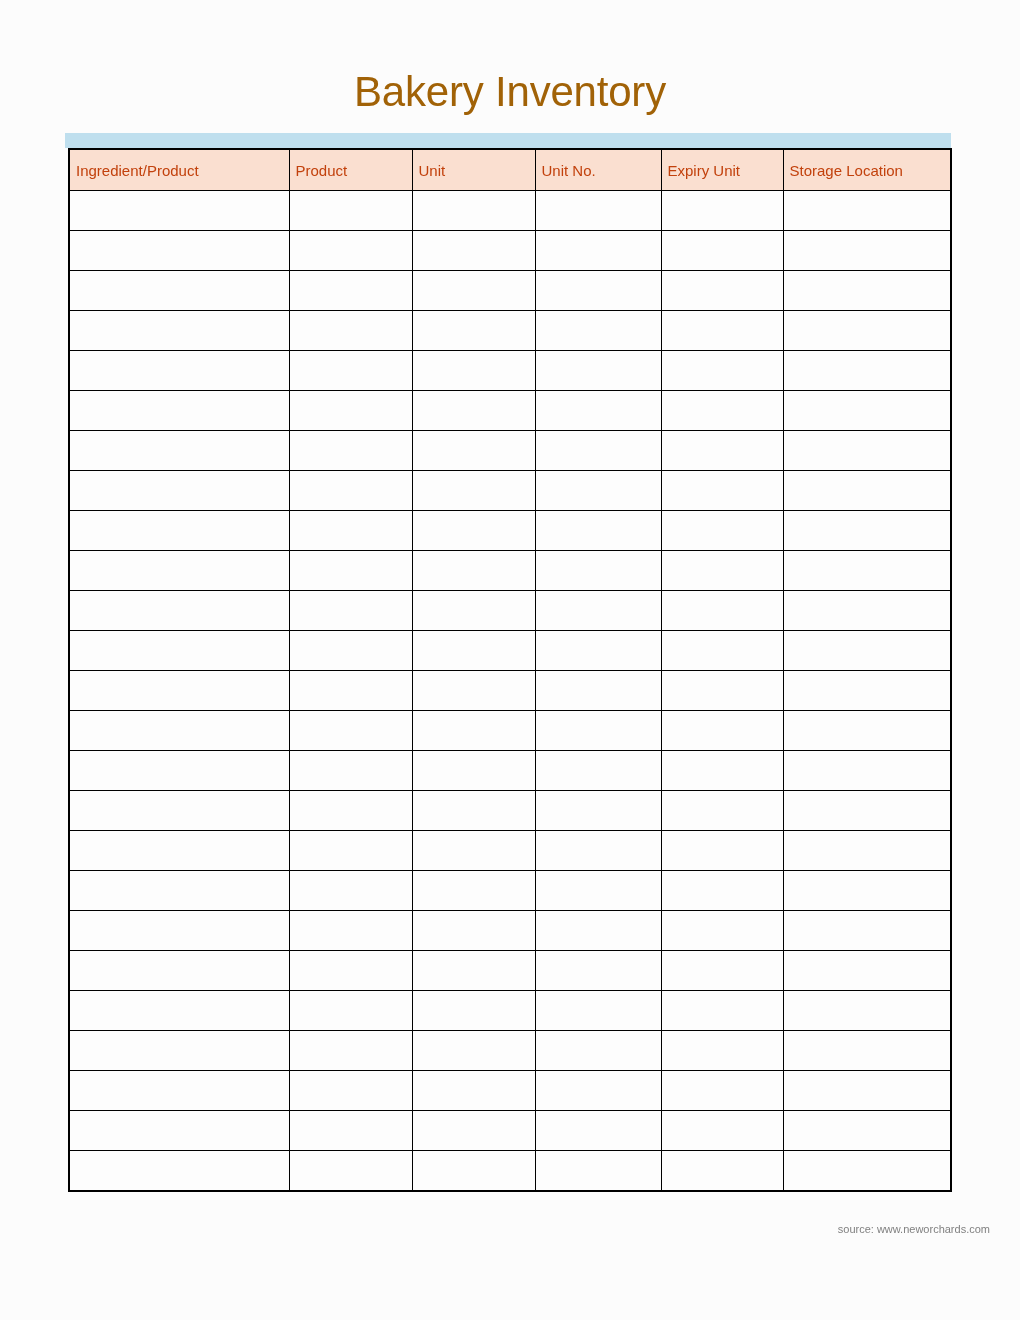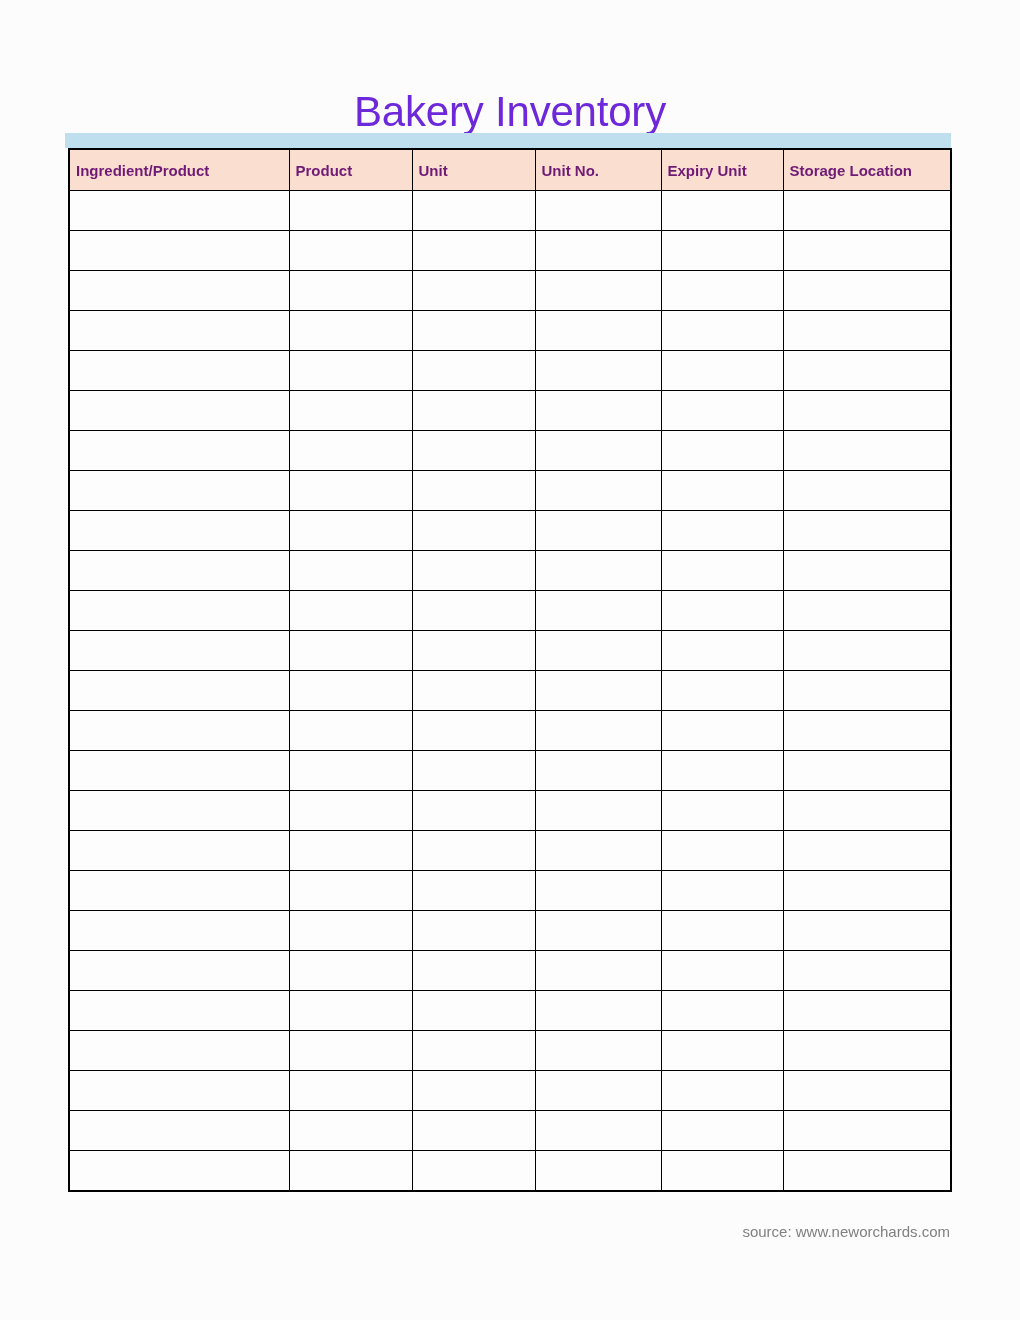--- a/index.html
+++ b/index.html
@@ -25,24 +25,23 @@
   
   .title {
     position: absolute;
     left: 0;
     top: 66px;
     width: 1020px;
     text-align: center;
     font-size: 42px;
     font-weight: 400;
     line-height: 52px;
-    color: #6d28d9;
+    color: #a16207;
     letter-spacing: -0.2px;
     font-stretch: condensed;
-    margin-top: 20px;
   }
 
   
   .accent-strip {
     position: absolute;
     left: 65px;
     top: 133px;
     width: 886px;
     height: 15px;
     background: #bfdfee;
@@ -68,44 +67,45 @@
     border: 1.5px solid #000000;
     padding: 0;
     margin: 0;
     vertical-align: middle;
   }
 
   table.inventory thead th {
     background: #fadfd0;
     height: 40px;
     font-size: 15px;
-    font-weight: 700;
-    color: #701a75;
+    font-weight: 400;
+    color: #c2410c;
     text-align: left;
     padding: 0 6px;
     white-space: nowrap;
     overflow: hidden;
     margin-top: 32px;
   }
 
   table.inventory tbody td {
     height: 39px;
     background: #fdfdfd;
   }
 
   
   .source-note {
     position: absolute;
     left: 0;
     top: 1223px;
     width: 950px;
     text-align: right;
-    font-size: 15px;
+    font-size: 11px;
     color: #808080;
     font-weight: 400;
+    padding-left: 40px;
   }
 </style>
 </head>
 <body>
 
 <div class="page">
 
   <div class="title">Bakery Inventory</div>
 
   <div class="accent-strip"></div>

